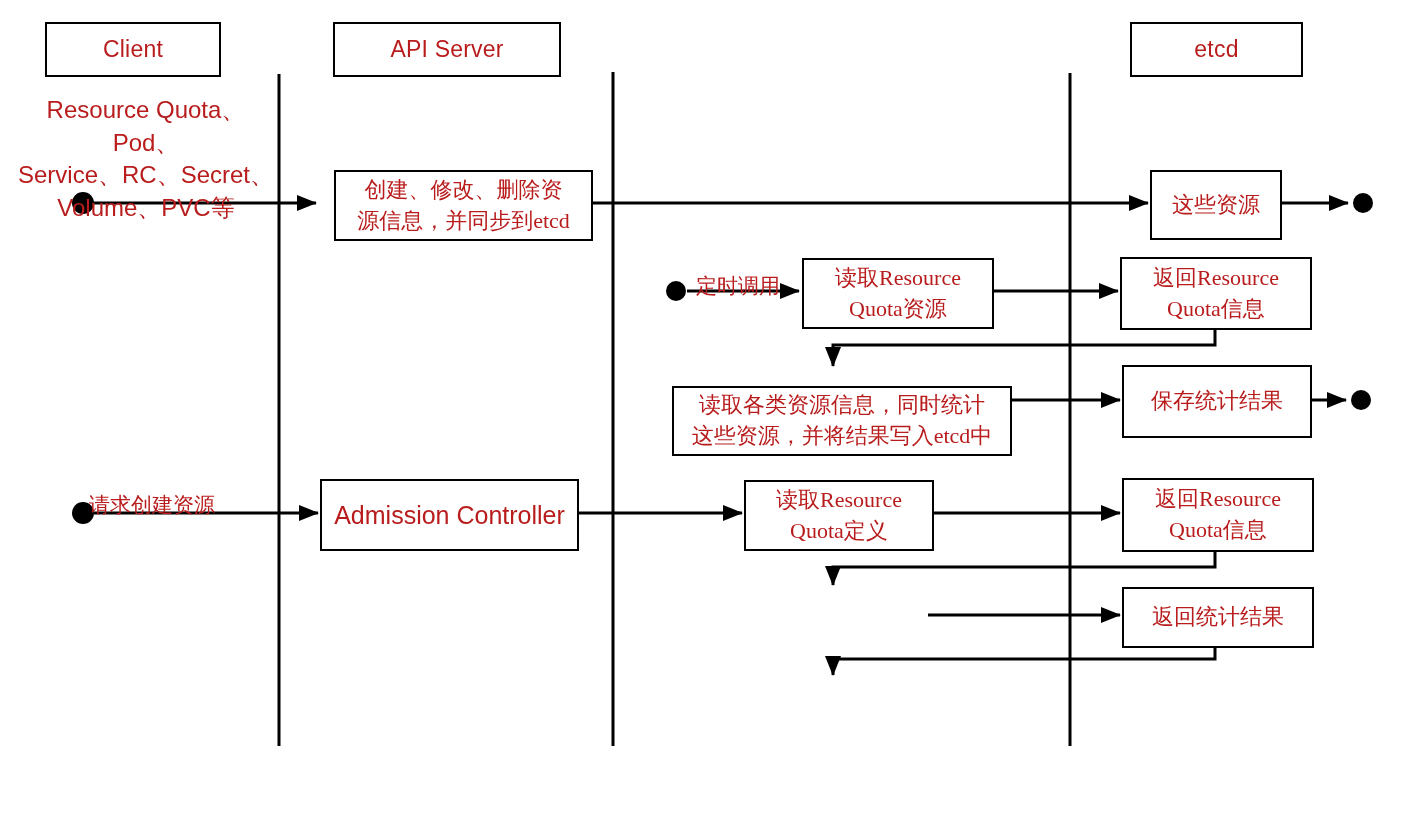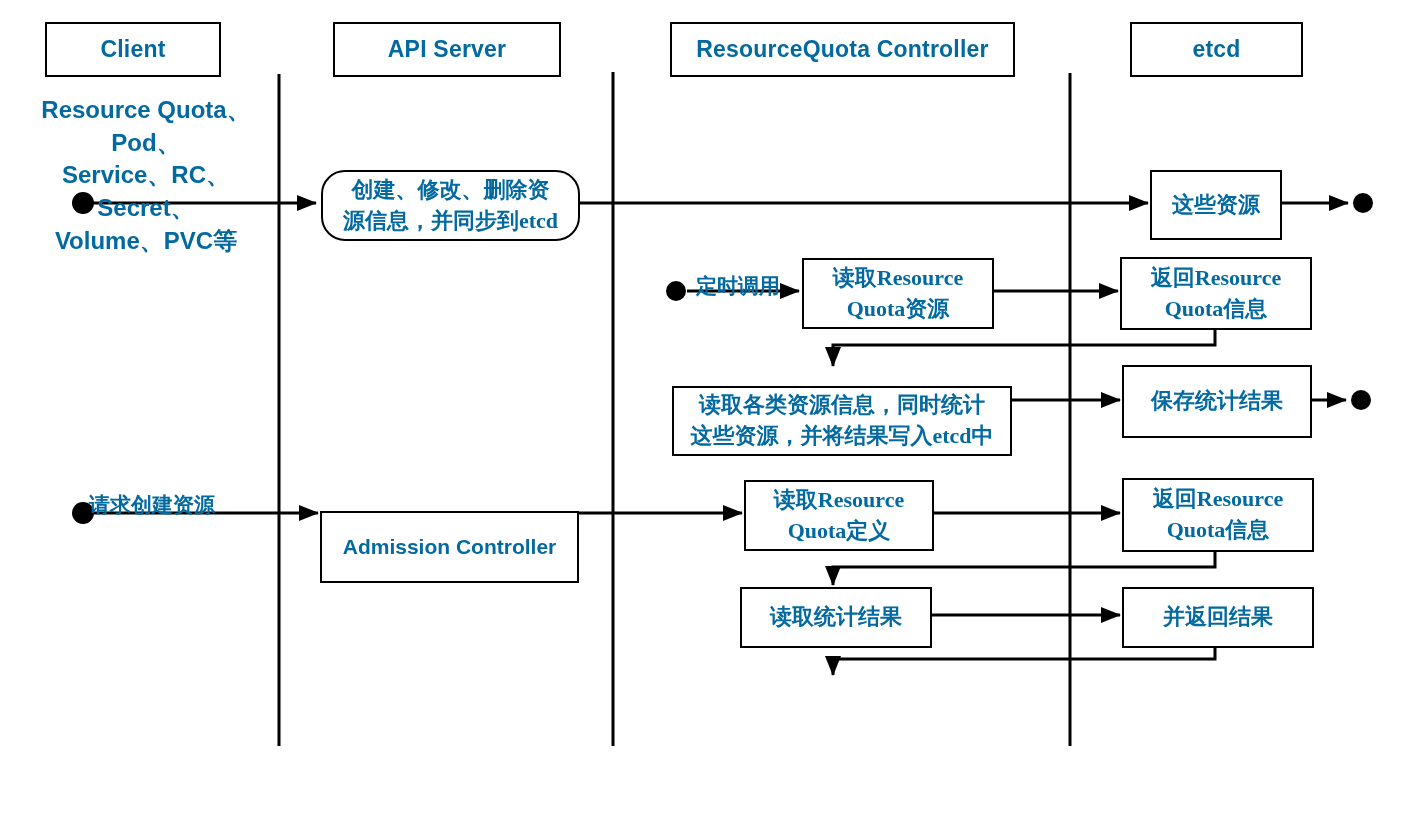--- a/index.html
+++ b/index.html
@@ -1,36 +1,35 @@
 <!DOCTYPE html>
 <html><head>
 <meta charset="utf-8">
 <style>
   html,body { margin:0; padding:0; background:#ffffff; }
   .stage {
     position:relative; width:1402px; height:746px;
-    background:#ffffff; color:#0369a1;
+    background:#ffffff; color:#b91c1c;
     font-family:"Liberation Sans", sans-serif;
     overflow:hidden;
-    font-weight:bold;
   }
   svg.wires { position:absolute; left:0; top:0; width:1402px; height:819px; }
   .hdr {
     position:absolute; border:2px solid #000; background:#fff;
     display:flex; align-items:center; justify-content:center;
     font-size:23px; letter-spacing:0.2px;
   }
   .box {
     position:absolute; border:2px solid #000; background:#fff;
     display:flex; align-items:center; justify-content:center;
     text-align:center; font-size:22px; line-height:1.4;
     white-space:pre-line;
     font-family:"Liberation Serif","DejaVu Serif",serif;
   }
-  .box.latin { font-family:"Liberation Sans",sans-serif; font-size:21px;margin-top:32px; }
+  .box.latin { font-family:"Liberation Sans",sans-serif; font-size:25px; }
   .lbl {
     position:absolute; font-size:21px; text-align:center; white-space:nowrap;
     font-family:"Liberation Serif","DejaVu Serif",serif;
     margin-top:23px;
   }
   .note {
     position:absolute; font-size:24px; line-height:1.36; text-align:center;
     white-space:pre-line; font-family:"Liberation Sans",sans-serif;
   }
 </style>
@@ -73,41 +72,39 @@
 
     <line x1="928" y1="615" x2="1120" y2="615" stroke="#000" stroke-width="3" marker-end="url(#ah)"></line>
     <path d="M1215,644 V659 H833 V675" fill="none" stroke="#000" stroke-width="3" marker-end="url(#ah)"></path>
 
     <line x1="833" y1="746" x2="833" y2="775" stroke="#000" stroke-width="3" marker-end="url(#ah)"></line>
     <circle cx="833" cy="792" r="11" fill="#000"></circle>
   </svg>
 
   <div class="hdr" style="left:45px; top:22px; width:172px; height:51px;">Client</div>
   <div class="hdr" style="left:333px; top:22px; width:224px; height:51px;">API Server</div>
-  <div class="hdr" style="left:670px; top:22px; width:341px; height:51px;">ResourceQuota Controller</div>
   <div class="hdr" style="left:1130px; top:22px; width:169px; height:51px;">etcd</div>
 
   <div class="note" style="left:15px; top:94px; width:262px;">Resource Quota、Pod、
 Service、RC、Secret、
 Volume、PVC等</div>
 
   <div class="lbl" style="left:648px; top:249px; width:180px;">定时调用</div>
   <div class="lbl" style="left:85px; top:468px; width:130px;text-align:right;">请求创建资源</div>
 
-  <div class="box" style="left:321px; top:170px; width:255px; height:67px;border-radius:24px;">创建、修改、删除资
+  <div class="box" style="left:334px; top:170px; width:255px; height:67px;">创建、修改、删除资
 源信息，并同步到etcd</div>
   <div class="box" style="left:1150px; top:170px; width:128px; height:66px;">这些资源</div>
   <div class="box" style="left:802px; top:258px; width:188px; height:67px;">读取Resource
 Quota资源</div>
   <div class="box" style="left:1120px; top:257px; width:188px; height:69px;">返回Resource
 Quota信息</div>
   <div class="box" style="left:672px; top:368px; width:336px; height:66px;margin-top:18px;">读取各类资源信息，同时统计
 这些资源，并将结果写入etcd中</div>
   <div class="box" style="left:1122px; top:365px; width:186px; height:69px;">保存统计结果</div>
   <div class="box latin" style="left:320px; top:479px; width:255px; height:68px;">Admission Controller</div>
   <div class="box" style="left:744px; top:480px; width:186px; height:67px;">读取Resource
 Quota定义</div>
   <div class="box" style="left:1122px; top:478px; width:188px; height:70px;">返回Resource
 Quota信息</div>
-  <div class="box" style="left:740px; top:587px; width:188px; height:57px;">读取统计结果</div>
-  <div class="box" style="left:1122px; top:587px; width:188px; height:57px;">并返回结果</div>
+  <div class="box" style="left:1122px; top:587px; width:188px; height:57px;">返回统计结果</div>
 
 </div>
 
 </body></html>

